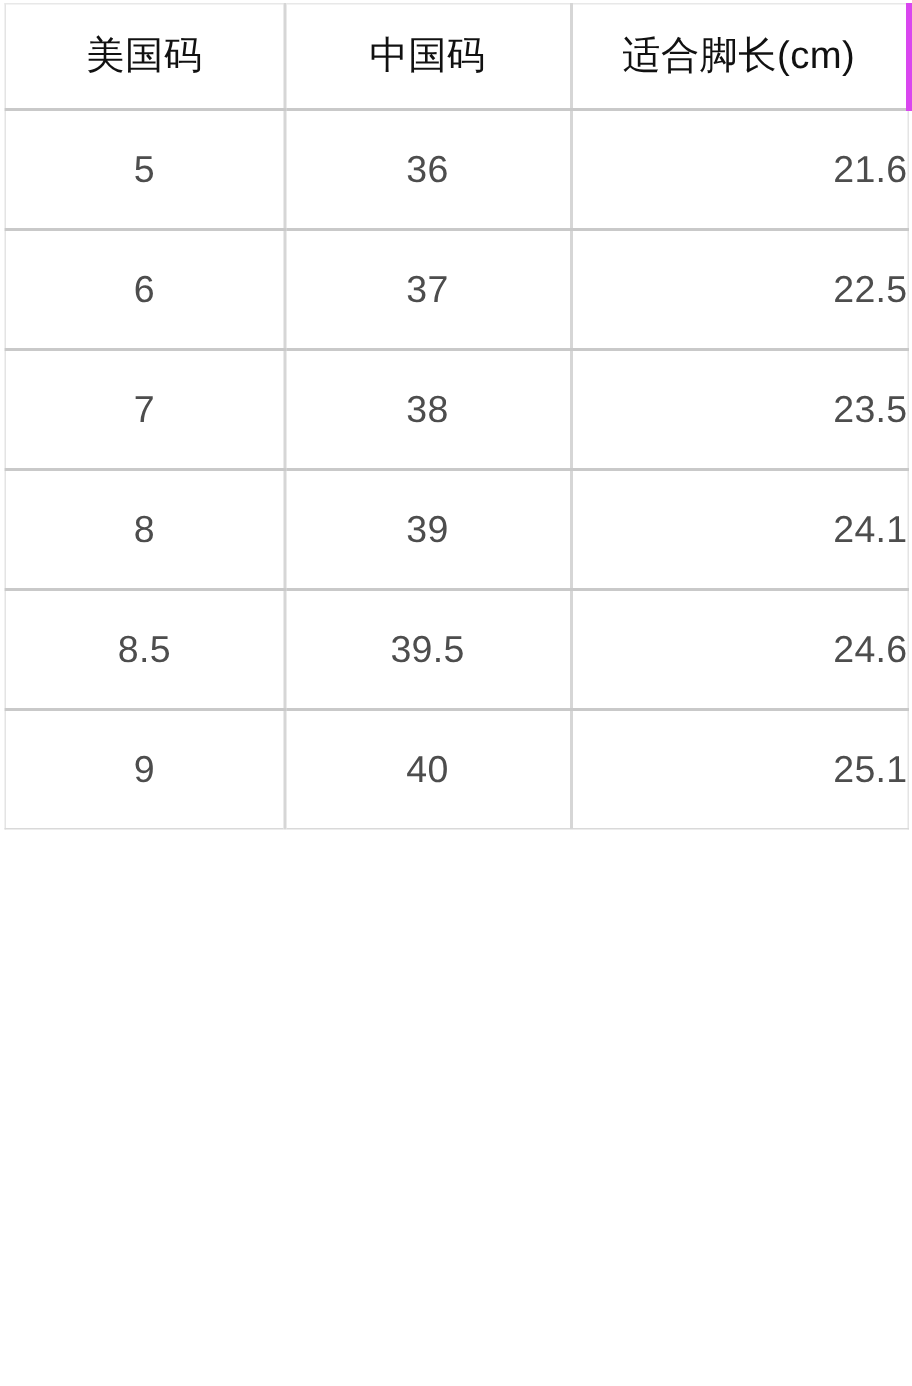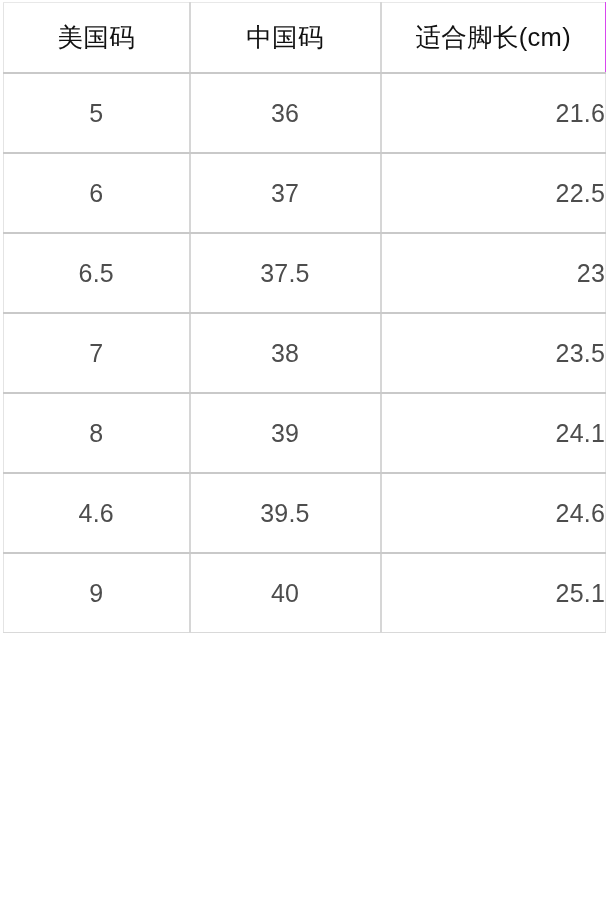--- a/index.html
+++ b/index.html
@@ -58,21 +58,21 @@
     color: #111111;
     letter-spacing: 0.3px;
     border-top: 1px solid #e8e8e8;
     border-bottom: 2px solid #c9c9c9;
     border-right: 2px solid #d6d6d6;
   }
   .size-table th:first-child {
     border-left: 1px solid #e4e4e4;
   }
   .size-table th:last-child {
-    border-right: 1px solid #d946ef;
+    border-right: 4px solid #d946ef;
   }
 
   
   .size-table tbody tr {
     height: 78px;
   }
   .size-table td {
     height: 78px;
     font-size: 25px;
     font-weight: 400;
@@ -141,31 +141,20 @@
           </td>
         <td>
             <span class="cell-text">37</span>
           </td>
         <td>
             <span class="cell-text">22.5</span>
           </td>
       </tr>
       <tr>
         <td>
-            <span class="cell-text">6.5</span>
-          </td>
-        <td>
-            <span class="cell-text">37.5</span>
-          </td>
-        <td>
-            <span class="cell-text">23</span>
-          </td>
-      </tr>
-      <tr>
-        <td>
             <span class="cell-text">7</span>
           </td>
         <td>
             <span class="cell-text">38</span>
           </td>
         <td>
             <span class="cell-text">23.5</span>
           </td>
       </tr>
       <tr>
@@ -174,21 +163,21 @@
           </td>
         <td>
             <span class="cell-text">39</span>
           </td>
         <td>
             <span class="cell-text">24.1</span>
           </td>
       </tr>
       <tr>
         <td>
-            <span class="cell-text">4.6</span>
+            <span class="cell-text">8.5</span>
           </td>
         <td>
             <span class="cell-text">39.5</span>
           </td>
         <td>
             <span class="cell-text">24.6</span>
           </td>
       </tr>
       <tr>
         <td>

